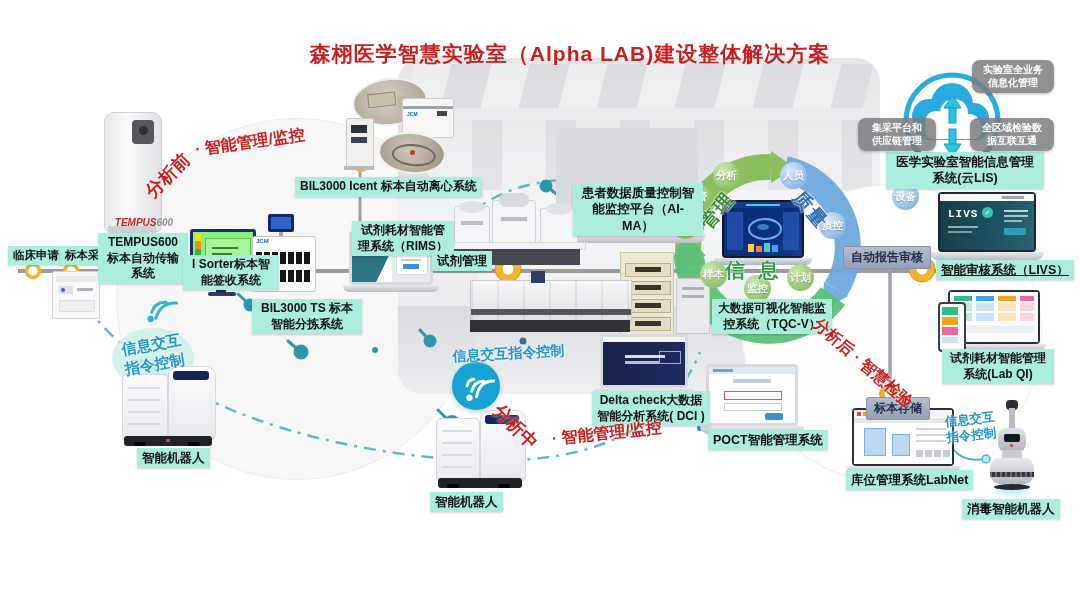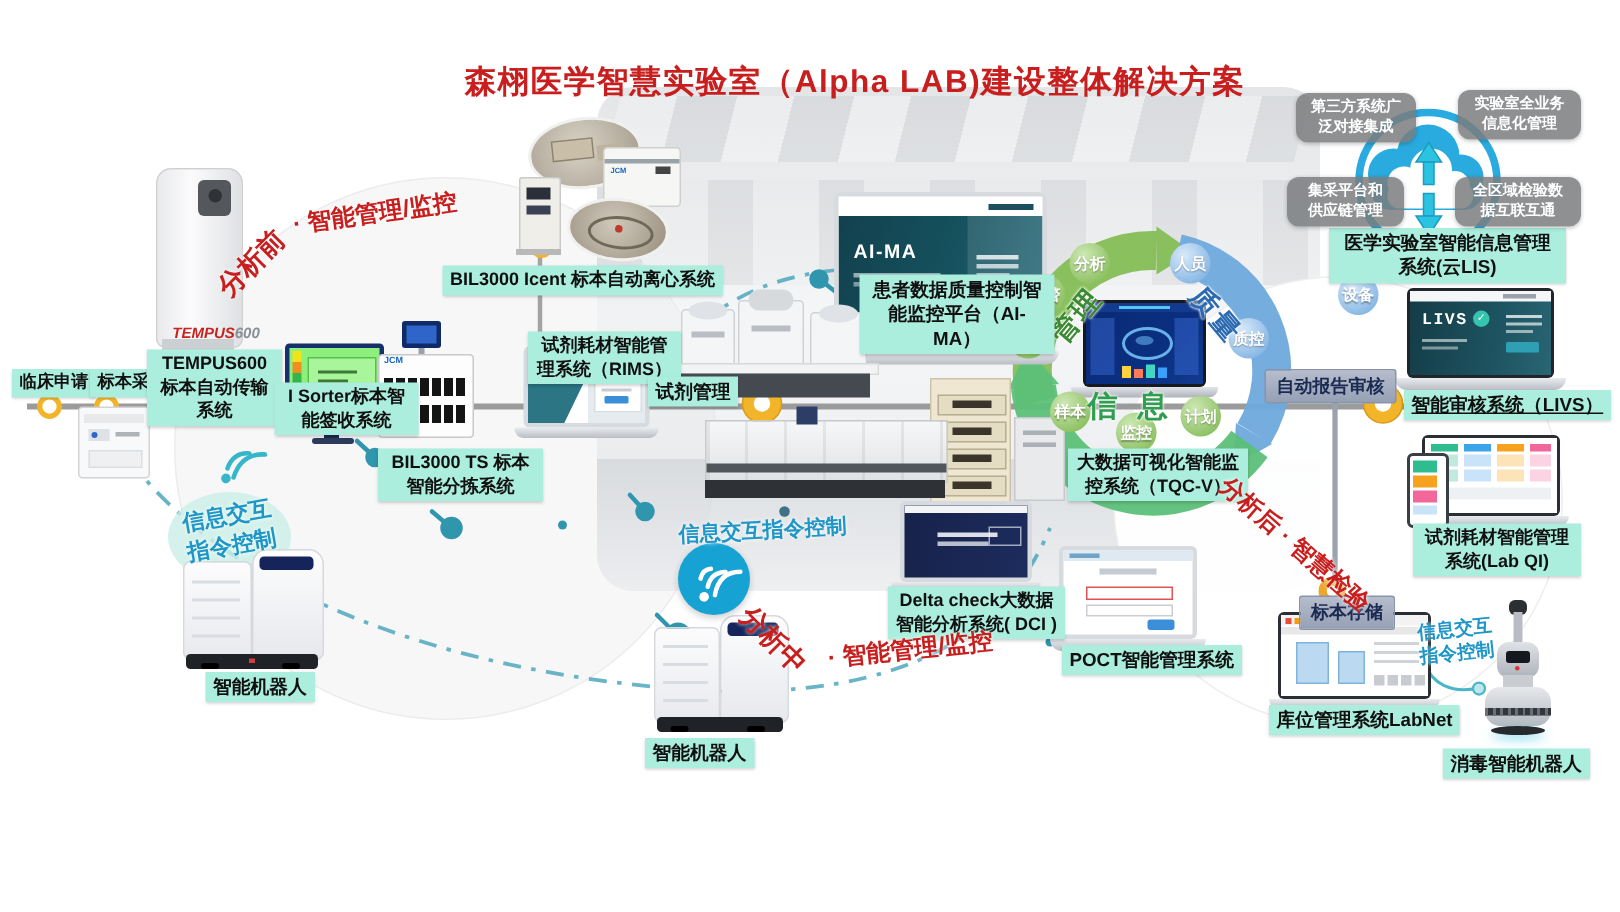--- a/index.html
+++ b/index.html
@@ -205,33 +205,20 @@
     </div>
     <div class="part" style="left:6px;top:48px;width:26px;height:50px;background:#efeee9;border:1px solid #c9c9c9;border-radius:2px;">
       <div class="part" style="left:4px;top:6px;width:16px;height:8px;background:#2a2f3a;"></div>
       <div class="part" style="left:4px;top:18px;width:16px;height:6px;background:#3a4152;"></div>
     </div>
     <div class="part" style="left:4px;top:96px;width:30px;height:4px;background:#b9b9b9;"></div>
   </div>
 
   <div class="dev" style="left:548px;top:128px;width:160px;height:116px;">
     <div class="part" style="left:8px;top:0;width:142px;height:106px;background:#d7dadf;border-radius:6px;"></div>
-    <div class="part" style="left:11px;top:3px;width:136px;height:100px;background:#ffffff;overflow:hidden;">
-      <div class="part" style="left:100px;top:5px;width:30px;height:4px;background:#1b4f5e;"></div>
-      <div class="part" style="left:0;top:13px;width:136px;height:87px;background:linear-gradient(105deg,#12414e 0%,#16525f 55%,#2a6b7a 100%);">
-        <div class="part" style="left:86px;top:0;width:50px;height:87px;background:rgba(255,255,255,.12);"></div>
-        <div class="part" style="left:10px;top:16px;color:#fff;font-size:13px;font-weight:800;letter-spacing:1px;">AI-MA</div>
-        <div class="part" style="left:10px;top:38px;width:58px;height:3px;background:rgba(255,255,255,.55);"></div>
-        <div class="part" style="left:10px;top:44px;width:46px;height:3px;background:rgba(255,255,255,.45);"></div>
-        <div class="part" style="left:92px;top:26px;width:28px;height:2.5px;background:rgba(255,255,255,.8);"></div>
-        <div class="part" style="left:92px;top:32px;width:28px;height:2.5px;background:rgba(255,255,255,.7);"></div>
-        <div class="part" style="left:92px;top:38px;width:22px;height:2.5px;background:rgba(255,255,255,.6);"></div>
-        <div class="part" style="left:90px;top:50px;width:30px;height:9px;border:1px solid rgba(255,255,255,.85);border-radius:2px;"></div>
-      </div>
-    </div>
     <div class="part" style="left:0;top:106px;width:158px;height:9px;background:linear-gradient(#eceef0,#b9bec5);border-radius:0 0 10px 10px;"></div>
   </div>
 
   <div class="dev" style="left:448px;top:196px;width:140px;height:70px;">
     <div class="part" style="left:6px;top:10px;width:34px;height:38px;background:#f4f5f6;border:1px solid #cfd3d6;border-radius:3px;">
       <div class="part" style="left:4px;top:-6px;width:26px;height:12px;background:#dfe2e6;border-radius:50%;"></div>
       <div class="part" style="left:6px;top:14px;width:22px;height:4px;background:#b9bec4;"></div>
     </div>
     <div class="part" style="left:44px;top:4px;width:42px;height:44px;background:#f4f5f6;border:1px solid #cfd3d6;border-radius:3px;">
       <div class="part" style="left:6px;top:-8px;width:30px;height:14px;background:#d6dadd;border-radius:8px;"></div>
@@ -474,24 +461,20 @@
   <div class="tlabel" style="left:942px;top:349px;width:102px;">试剂耗材智能管理系统(Lab QI)</div>
   <div class="tlabel" style="left:886px;top:152px;width:148px;font-size:12.5px;">医学实验室智能信息管理系统(云LIS)</div>
   <div class="tlabel nw" style="left:846px;top:470px;font-size:12.5px;">库位管理系统LabNet</div>
   <div class="tlabel nw" style="left:962px;top:499px;font-size:12.5px;">消毒智能机器人</div>
   <div class="tlabel nw" style="left:137px;top:448px;font-size:12.5px;">智能机器人</div>
   <div class="tlabel nw" style="left:430px;top:492px;font-size:12.5px;">智能机器人</div>
 
   <div class="slabel" style="left:843px;top:246px;">自动报告审核</div>
   <div class="slabel" style="left:866px;top:397px;">标本存储</div>
 
-  <div class="gbox" style="left:864px;top:62px;width:74px;">
-    <span>第三方系统广</span>
-      <span>泛对接集成</span>
-    </div>
   <div class="gbox" style="left:972px;top:60px;width:76px;">
     <span>实验室全业务</span>
       <span>信息化管理</span>
     </div>
   <div class="gbox" style="left:858px;top:118px;width:72px;">
     <span>集采平台和</span>
       <span>供应链管理</span>
     </div>
   <div class="gbox" style="left:970px;top:118px;width:78px;">
     <span>全区域检验数</span>

